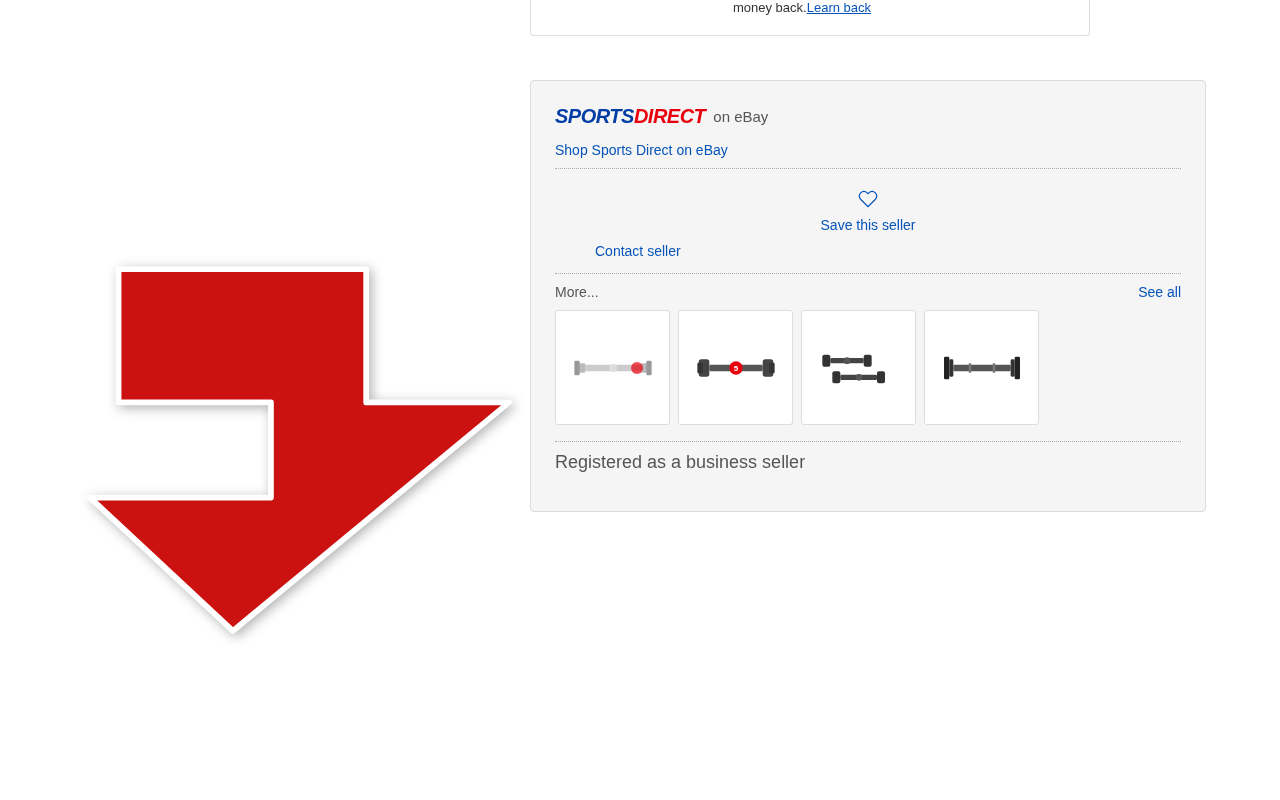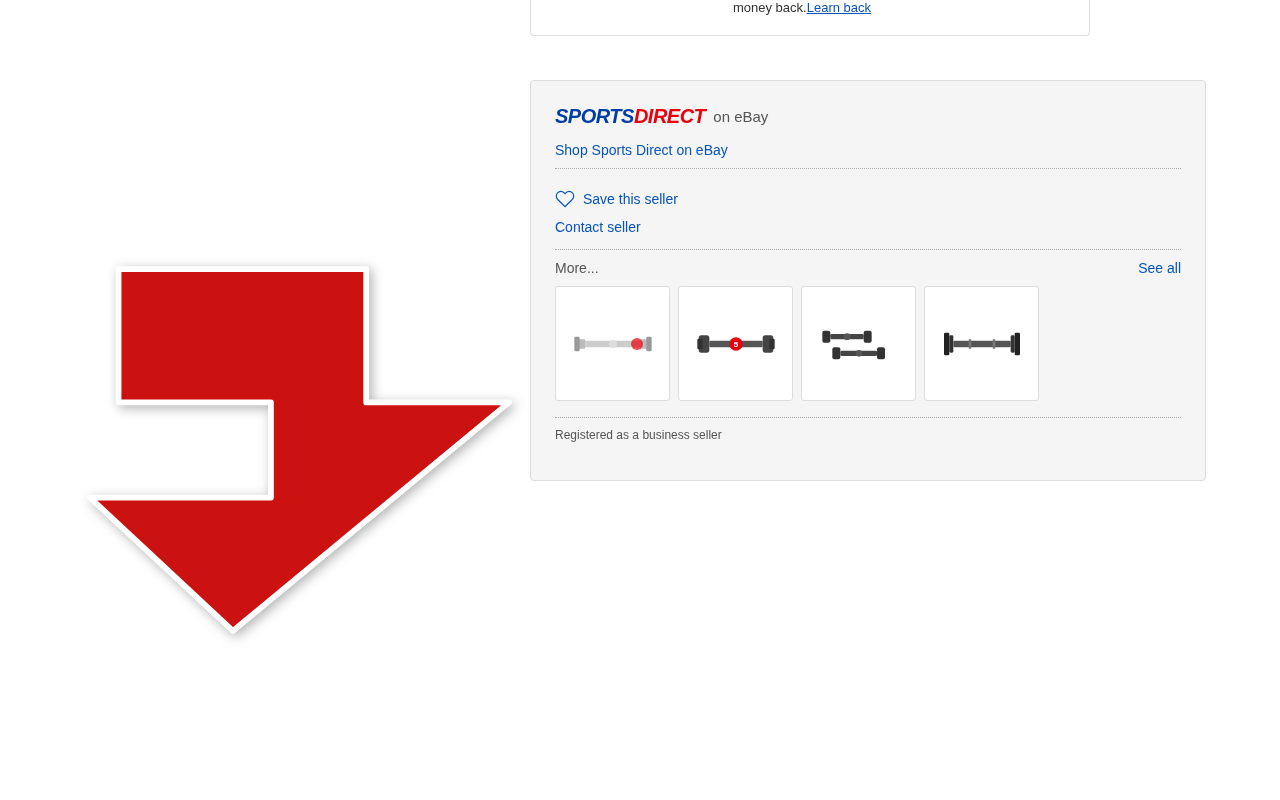--- a/index.html
+++ b/index.html
@@ -109,20 +109,21 @@
       cursor: pointer;
       display: block;
       margin-bottom: 8px;
     }
 
     .save-seller-row {
       display: flex;
       align-items: center;
       gap: 8px;
       padding: 10px 0;
+      flex-direction: column;
     }
 
     .heart-icon {
       width: 20px;
       height: 20px;
       color: #0654ba;
     }
 
     .save-seller-link {
       color: #0654ba;
@@ -131,20 +132,21 @@
       cursor: pointer;
     }
 
     .contact-seller-link {
       color: #0654ba;
       text-decoration: none;
       font-size: 14px;
       cursor: pointer;
       display: block;
       margin-bottom: 14px;
+      margin-left: 40px;
     }
 
     .more-row {
       display: flex;
       justify-content: space-between;
       align-items: center;
       margin-bottom: 10px;
     }
 
     .more-text {
@@ -177,21 +179,21 @@
       cursor: pointer;
       overflow: hidden;
     }
 
     .dumbbell-svg {
       width: 80px;
       height: 60px;
     }
 
     .business-seller-text {
-      font-size: 12px;
+      font-size: 18px;
       color: #555;
       margin-bottom: 14px;
     }
 
     .feedback-btn {
       display: block;
       width: 100%;
       background: #c0392b;
       color: #fff;
       font-size: 18px;

